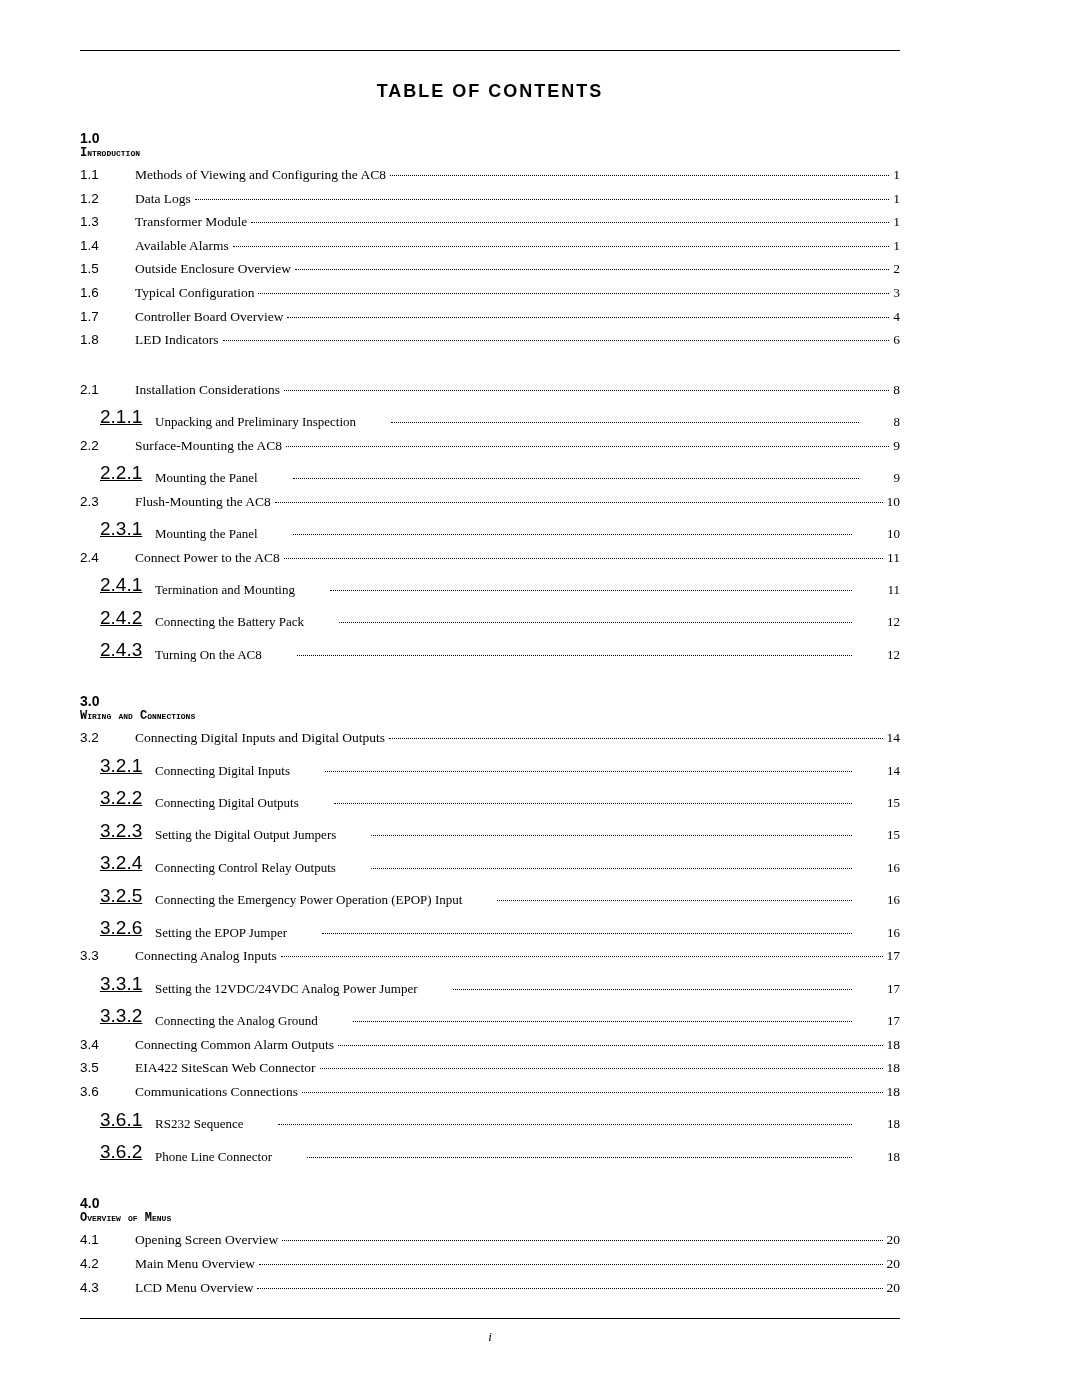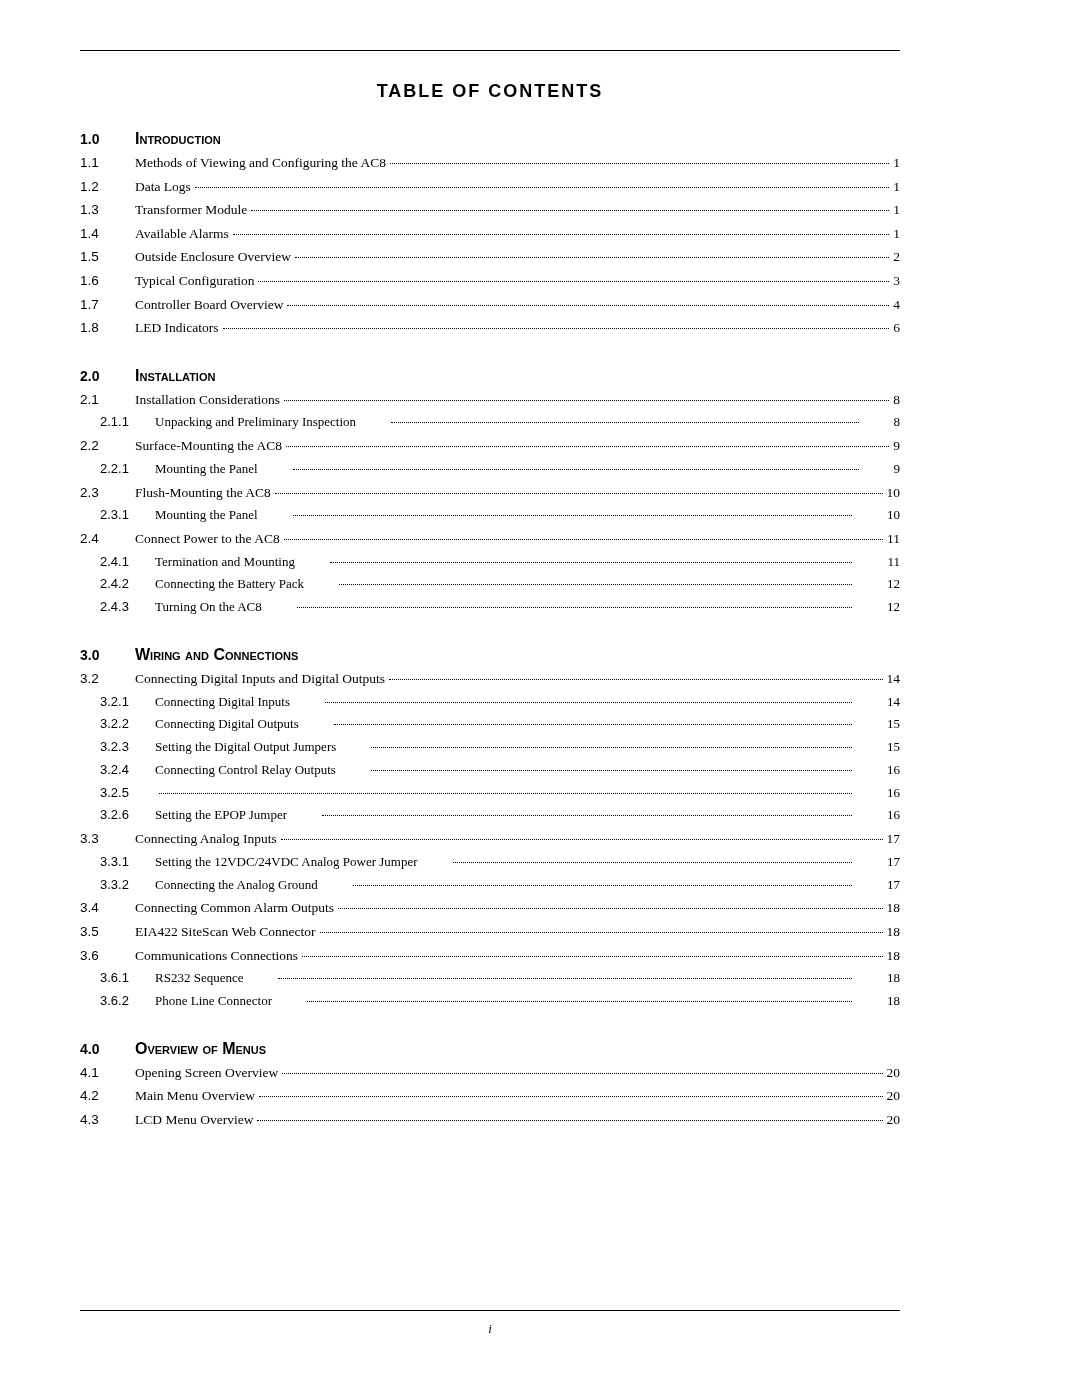--- a/index.html
+++ b/index.html
@@ -46,57 +46,59 @@
     }
 
     .toc-section {
       margin-bottom: 18px;
     }
 
     .section-header {
       display: flex;
       align-items: baseline;
       margin-bottom: 4px;
+      flex-direction: column;
     }
 
     .section-number {
       font-weight: bold;
       font-family: Arial, Helvetica, sans-serif;
       font-size: 14px;
       width: 55px;
       flex-shrink: 0;
     }
 
     .section-title-bold {
       font-weight: bold;
-      font-family: Liberation Sans, sans-serif;
-      font-size: 16px;
+      font-family: Liberation Mono, monospace;
+      font-size: 12px;
       font-variant: small-caps;
     }
 
     .toc-entry {
       display: flex;
       align-items: flex-end;
       margin-bottom: 2px;
       line-height: 1.6;
     }
 
     .entry-number {
       font-family: Arial, Helvetica, sans-serif;
       font-size: 13.5px;
       width: 55px;
       flex-shrink: 0;
     }
 
     .entry-number-sub {
       font-family: Arial, Helvetica, sans-serif;
-      font-size: 13px;
+      font-size: 19px;
       width: 55px;
       flex-shrink: 0;
       padding-left: 20px;
+      text-decoration: underline;
     }
 
     .entry-text {
       font-family: Georgia, 'Times New Roman', Times, serif;
       font-size: 13.5px;
       flex: 1;
       display: flex;
       align-items: baseline;
     }
 
@@ -230,24 +232,20 @@
         <span class="entry-label">LED Indicators</span>
         <span class="dot-leader"></span>
         <span class="entry-page">6</span>
       </span>
     </div>
   </div>
 
   <div class="spacer"></div>
 
   <div class="toc-section">
-    <div class="section-header">
-      <span class="section-number">2.0</span>
-      <span class="section-title-bold">Installation</span>
-    </div>
 
     <div class="toc-entry">
       <span class="entry-number">2.1</span>
       <span class="entry-text">
         <span class="entry-label">Installation Considerations</span>
         <span class="dot-leader"></span>
         <span class="entry-page">8</span>
       </span>
     </div>
     <div class="toc-entry">
@@ -372,20 +370,21 @@
       <span class="entry-number-sub">3.2.4</span>
       <span class="entry-text-sub">
         <span class="entry-label">Connecting Control Relay Outputs</span>
         <span class="dot-leader"></span>
         <span class="entry-page-sub">16</span>
       </span>
     </div>
     <div class="toc-entry">
       <span class="entry-number-sub">3.2.5</span>
       <span class="entry-text-sub">
+        <span class="entry-label">Connecting the Emergency Power Operation (EPOP) Input</span>
         <span class="dot-leader"></span>
         <span class="entry-page-sub">16</span>
       </span>
     </div>
     <div class="toc-entry">
       <span class="entry-number-sub">3.2.6</span>
       <span class="entry-text-sub">
         <span class="entry-label">Setting the EPOP Jumper</span>
         <span class="dot-leader"></span>
         <span class="entry-page-sub">16</span>

